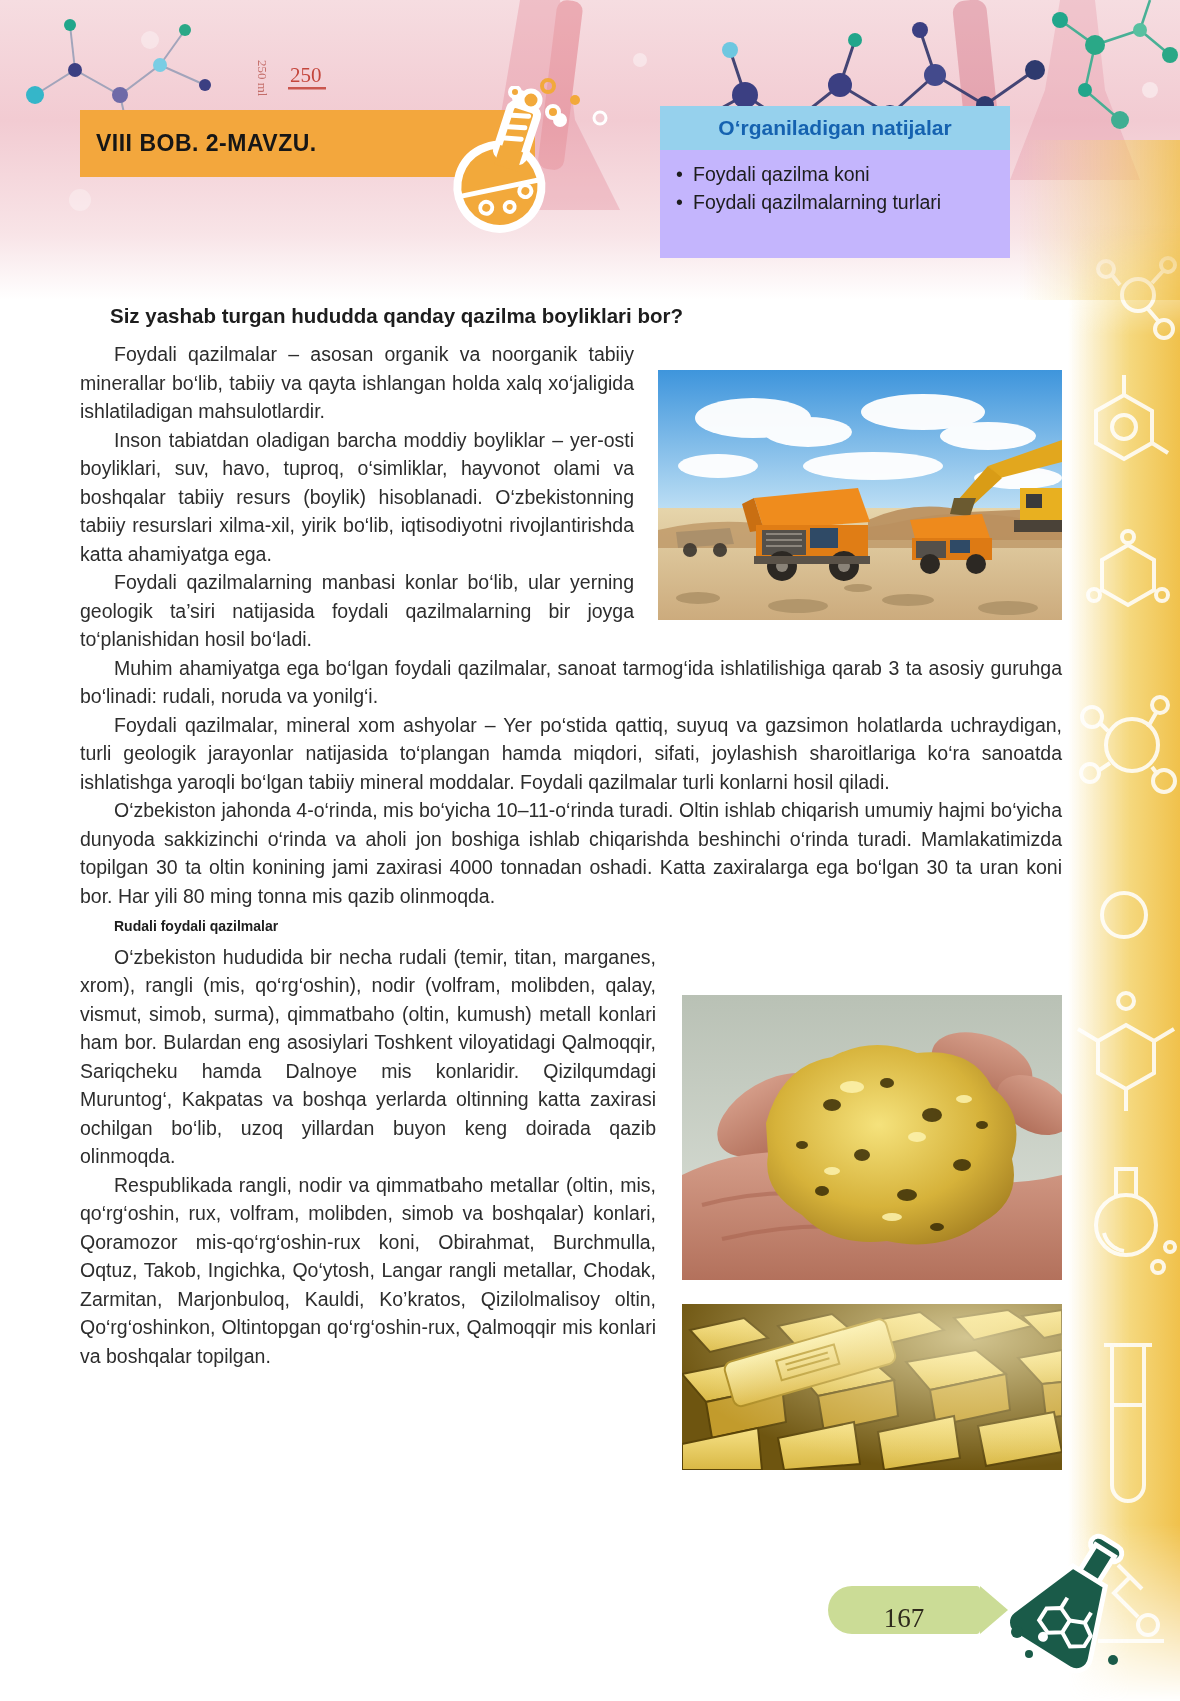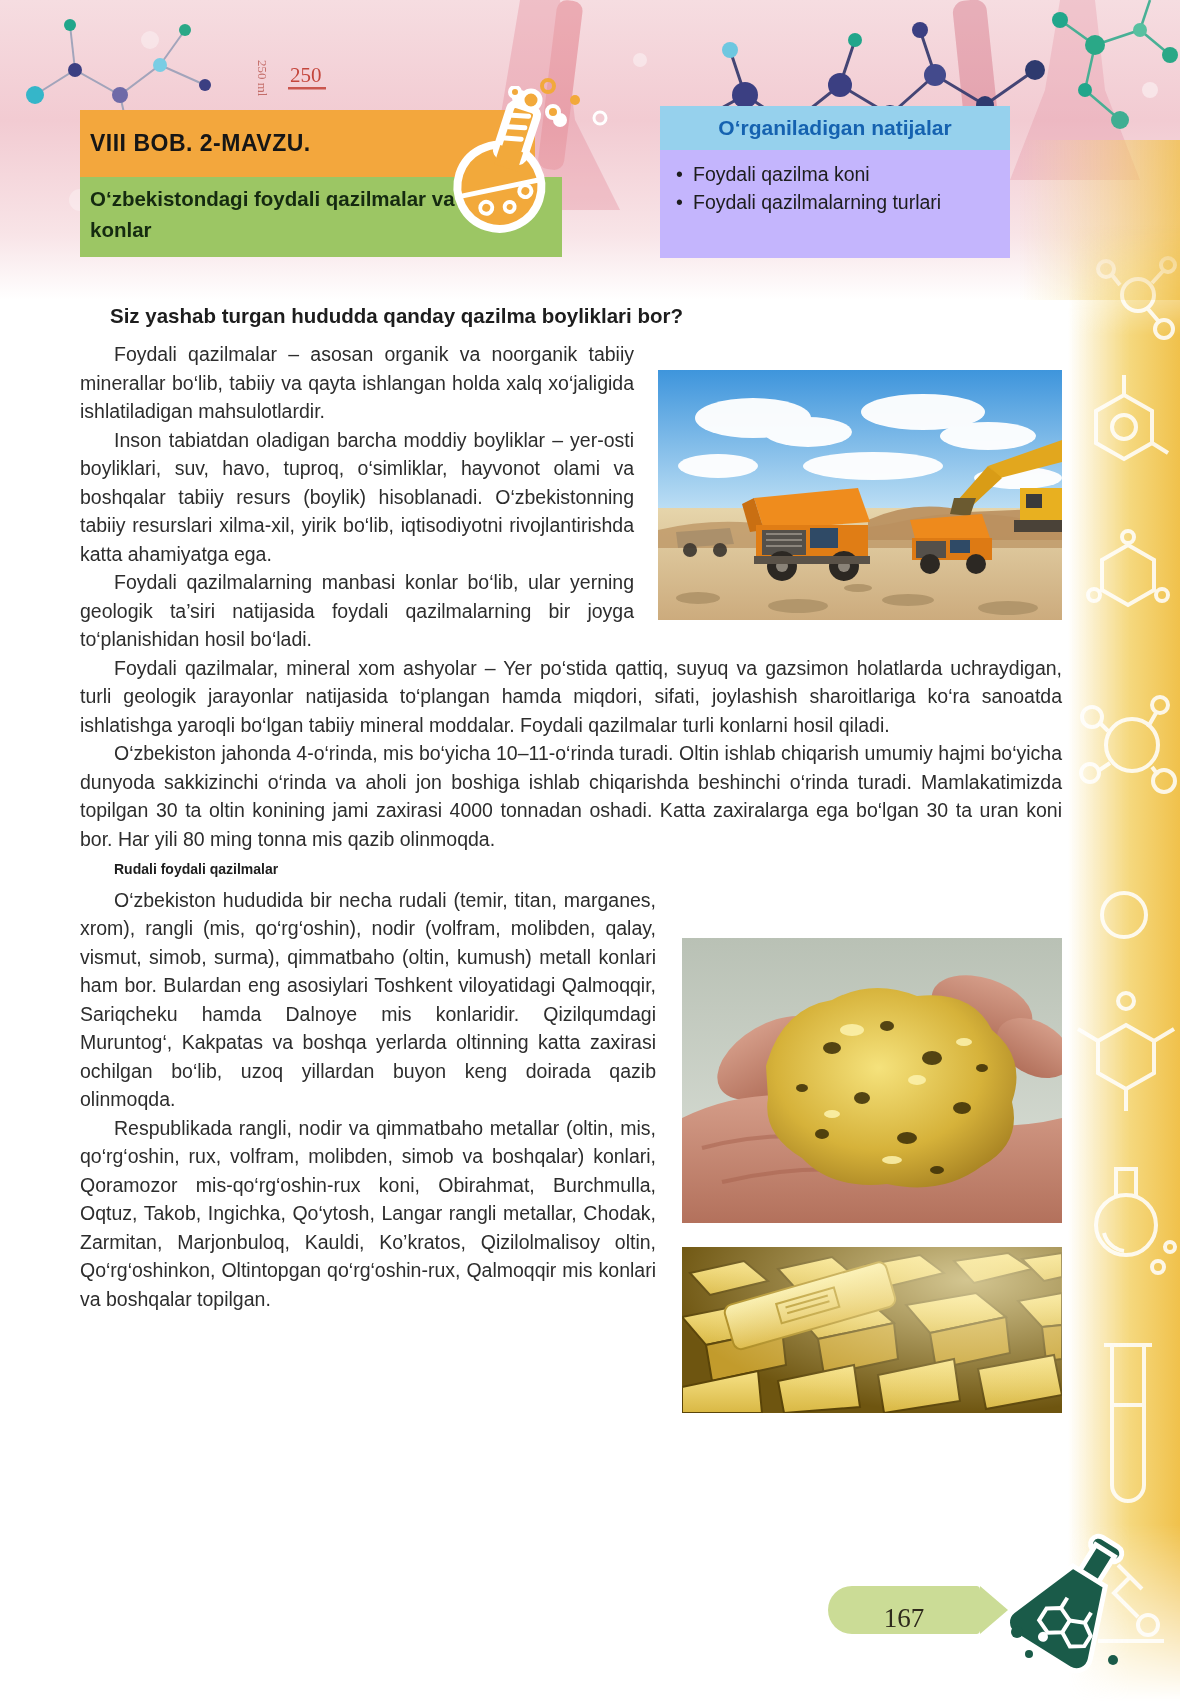--- a/index.html
+++ b/index.html
@@ -9,21 +9,21 @@
   
   .banner{position:absolute;left:0;top:0;width:1180px;height:300px;}
   .gold-strip{position:absolute;right:0;top:225px;width:112px;height:1476px;
       background:linear-gradient(to left,#f0c14b 0%,#f5d87e 45%,rgba(248,226,150,0) 100%);
       -webkit-mask-image:linear-gradient(to bottom,transparent 0,#000 110px,#000 88%,transparent 100%);
       mask-image:linear-gradient(to bottom,transparent 0,#000 110px,#000 88%,transparent 100%);}
   .gold-strip svg{position:absolute;left:0;top:0;}
 
   
   .chapter-box{position:absolute;left:80px;top:110px;width:455px;height:67px;background:#f3a73d;
-      display:flex;align-items:center;padding-left:10px;box-sizing:border-box;}
+      display:flex;align-items:center;padding-left:16px;box-sizing:border-box;}
   .chapter-box span{font-size:23px;font-weight:bold;color:#161616;letter-spacing:.5px;}
   .topic-box{position:absolute;left:80px;top:177px;width:482px;height:80px;background:#9cc664;
       box-sizing:border-box;padding:7px 78px 0 10px;}
   .topic-box span{font-size:20.5px;font-weight:bold;color:#152a10;line-height:1.5;}
   .flask-badge{position:absolute;left:445px;top:86px;width:130px;height:160px;}
 
   .outcomes-box{position:absolute;left:660px;top:106px;width:350px;height:152px;background:#c4b5fd;}
   .outcomes-head{height:44px;background:#96d1ed;display:flex;align-items:center;justify-content:center;}
   .outcomes-head span{font-size:21px;font-weight:bold;color:#1562b0;}
   .outcomes-list{list-style:none;margin:6px 0 0 0;padding:4px 8px 4px 14px;}
@@ -210,23 +210,20 @@
       <g>
         <path d="M50,1340 L74,1364 M62,1352 L46,1368 L70,1392"></path>
         <circle cx="80" cy="1400" r="10"></circle>
           <path d="M30,1416 L96,1416"></path>
       </g>
     </svg>
   </div>
 
   <div class="chapter-box">
     <span>VIII BOB.  2-MAVZU.</span>
-  </div>
-  <div class="topic-box">
-    <span>O‘zbekistondagi foydali qazilmalar va konlar</span>
   </div>
 
   <div class="flask-badge">
     <svg width="130" height="160" viewBox="0 0 130 160">
       <g transform="rotate(18 60 90)">
         <circle cx="58" cy="102" r="42" fill="#f2a93b" stroke="#ffffff" stroke-width="8"></circle>
         <rect x="44" y="18" width="28" height="54" rx="6" fill="#f2a93b" stroke="#ffffff" stroke-width="8"></rect>
         <rect x="46" y="62" width="24" height="20" fill="#f2a93b"></rect>
         <path d="M48,30 L64,26 M48,42 L64,38 M48,54 L64,50" stroke="#ffffff" stroke-width="5" stroke-linecap="round"></path>
         <path d="M26,122 L92,84" stroke="#ffffff" stroke-width="5" stroke-linecap="round"></path>
@@ -320,20 +317,21 @@
           <ellipse cx="140" cy="236" rx="30" ry="7"></ellipse>
         <ellipse cx="250" cy="230" rx="26" ry="6"></ellipse>
           <ellipse cx="350" cy="238" rx="30" ry="7"></ellipse>
         <ellipse cx="200" cy="218" rx="14" ry="4"></ellipse>
       </g>
     </svg>
 
     <p class="para">Foydali qazilmalar – asosan organik va noorganik tabiiy minerallar bo‘lib, tabiiy va qayta ishlangan holda xalq xo‘jaligida ishlatiladigan mahsulotlardir.</p>
     <p class="para">Inson tabiatdan oladigan barcha moddiy boyliklar – yer-osti boyliklari, suv, havo, tuproq, o‘simliklar, hayvonot olami va boshqalar tabiiy resurs (boylik) hisoblanadi. O‘zbekistonning tabiiy resurslari xilma-xil, yirik bo‘lib, iqtisodiyotni rivojlantirishda katta ahamiyatga ega.</p>
     <p class="para">Foydali qazilmalarning manbasi konlar bo‘lib, ular yerning geologik ta’siri natijasida foydali qazilmalarning bir joyga to‘planishidan hosil bo‘ladi.</p>
+    <p class="para">Muhim ahamiyatga ega bo‘lgan foydali qazilmalar, sanoat tarmog‘ida ishlatilishiga qarab 3 ta asosiy guruhga bo‘linadi: rudali, noruda va yonilg‘i.</p>
     <p class="para">Foydali qazilmalar, mineral xom ashyolar – Yer po‘stida qattiq, suyuq va gazsimon holatlarda uchraydigan, turli geologik jarayonlar natijasida to‘plangan hamda miqdori, sifati, joylashish sharoitlariga ko‘ra sanoatda ishlatishga yaroqli bo‘lgan tabiiy mineral moddalar. Foydali qazilmalar turli konlarni hosil qiladi.</p>
     <p class="para">O‘zbekiston jahonda 4-o‘rinda, mis bo‘yicha 10–11-o‘rinda turadi. Oltin ishlab chiqarish umumiy hajmi bo‘yicha dunyoda sakkizinchi o‘rinda va aholi jon boshiga ishlab chiqarishda beshinchi o‘rinda turadi. Mamlakatimizda topilgan 30 ta oltin konining jami zaxirasi 4000 tonnadan oshadi. Katta zaxiralarga ega bo‘lgan 30 ta uran koni bor. Har yili 80 ming tonna mis qazib olinmoqda.</p>
 
     <div class="subheading">Rudali foydali qazilmalar</div>
 
     <div class="photo-stack">
       <svg width="380" height="285" viewBox="0 0 380 285">
         <defs>
           <linearGradient id="nugbg" x1="0" y1="0" x2="0" y2="1">
             <stop offset="0" stop-color="#b9c1b5"></stop>

